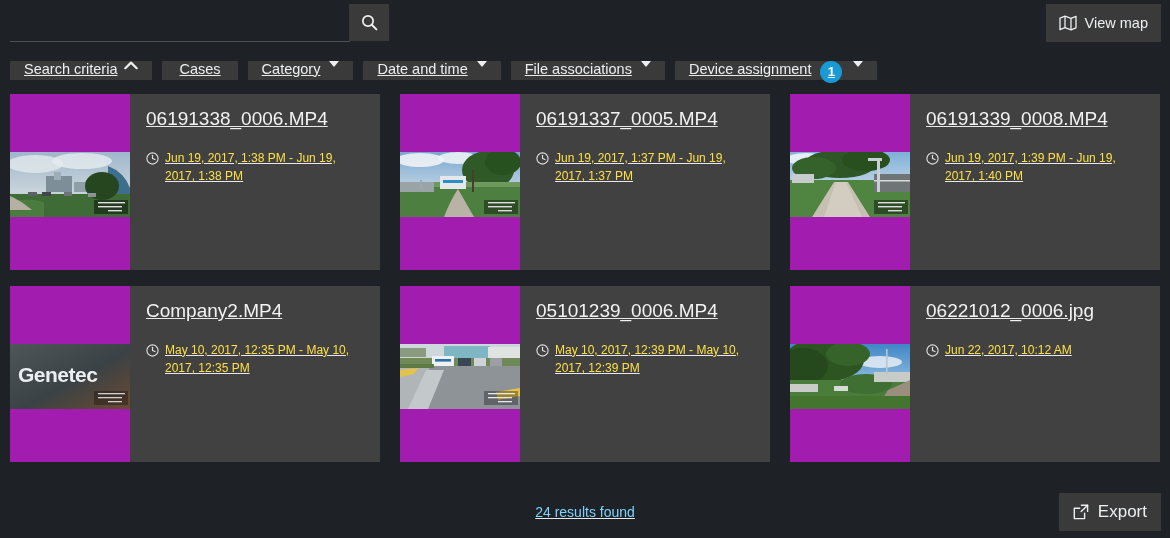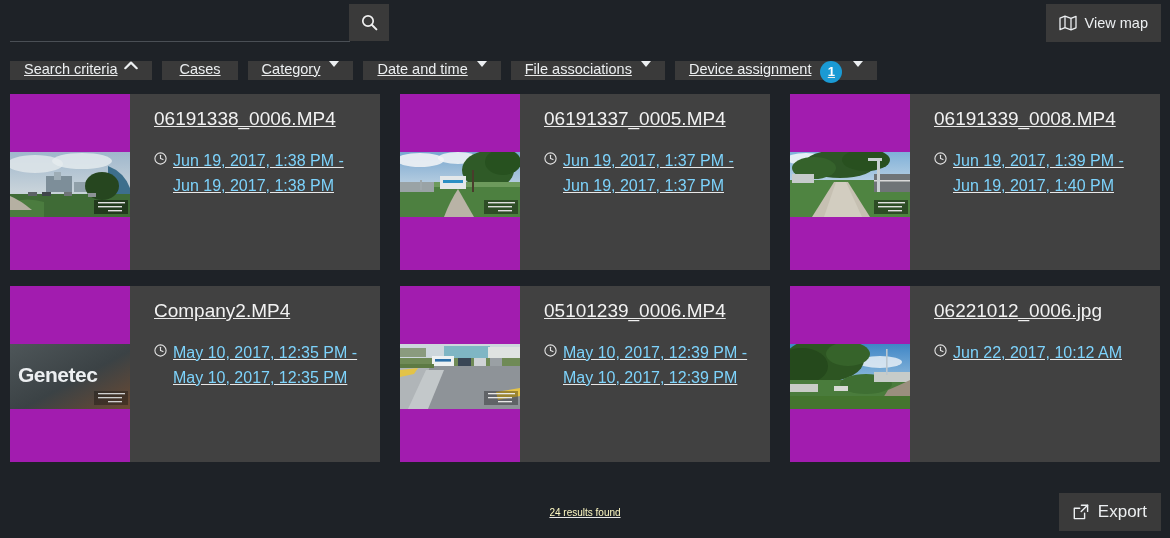--- a/index.html
+++ b/index.html
@@ -187,59 +187,59 @@
     left: 0;
     top: 58px;
     width: 120px;
     height: 65px;
     overflow: hidden;
   }
 
   .card-info {
     flex: 1 1 auto;
     background: #414141;
-    padding: 14px 16px 10px 24px;
+    padding: 14px 16px 10px 16px;
     overflow: hidden;
   }
 
   .card-title {
     font-size: 19px;
     color: #f2f2f2;
     font-weight: normal;
     line-height: 1.2;
     margin-bottom: 18px;
     white-space: nowrap;
     overflow: hidden;
     text-overflow: ellipsis;
   }
 
   .card-time {
-    font-size: 16px;
-    color: #7dd3fc;
+    font-size: 12px;
+    color: #fde047;
     line-height: 1.55;
     display: flex;
     gap: 6px;
   }
 
   .clock-ico { flex: 0 0 13px; margin-top: 3px; }
 
   
   .footer {
     position: relative;
     height: 52px;
     flex: 0 0 52px;
     background: #1e2227;
     display: flex;
     align-items: center;
     justify-content: center;
   }
 
   .results-count {
-    font-size: 10px;
-    color: #fef9c3;
+    font-size: 14px;
+    color: #7dd3fc;
   }
 
   .export-button {
     position: absolute;
     right: 9px;
     top: 7px;
     height: 38px;
     padding: 0 14px;
     background: #3a3a3a;
     border: none;

